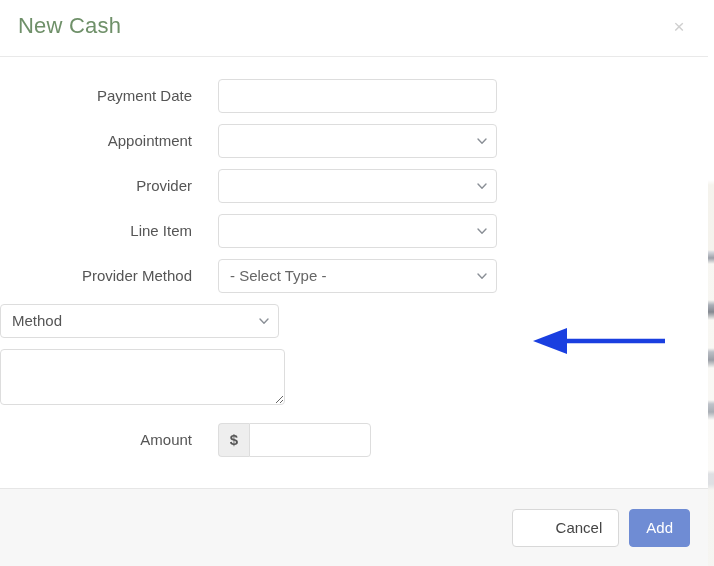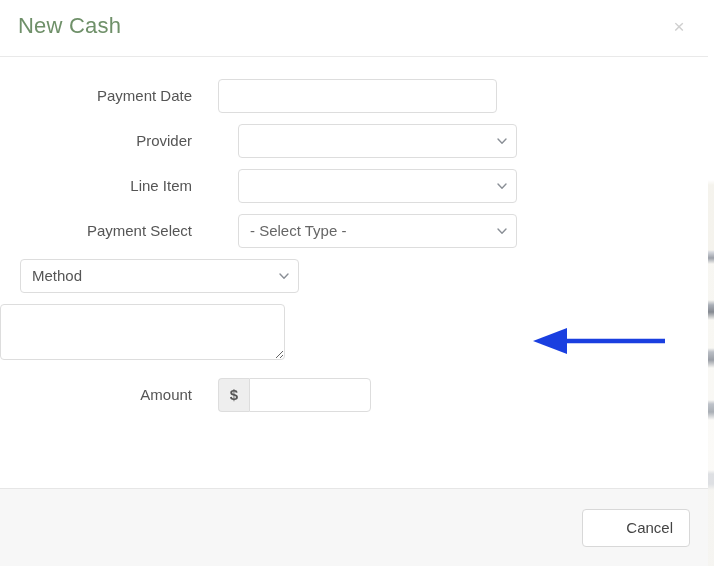--- a/index.html
+++ b/index.html
@@ -135,21 +135,20 @@
 
   .select-ctrl {
     position: relative;
     width: 279px;
     height: 34px;
     line-height: 32px;
     padding: 0 28px 0 11px;
     cursor: pointer;
     white-space: nowrap;
     overflow: hidden;
-    margin-left: 20px;
   }
   .select-ctrl .chevron {
     position: absolute;
     right: 10px;
     top: 50%;
     margin-top: -3px;
     width: 9px;
     height: 9px;
   }
   .select-ctrl .chevron svg { display: block; }
@@ -249,20 +248,33 @@
 
   <div class="modal-body">
 
     <div class="form-row">
       <div class="form-label">Payment Date</div>
       <div class="field-wrap">
         <input class="ctrl text-ctrl" type="text" placeholder="" style="">
       </div>
     </div>
 
+    <div class="form-row">
+      <div class="form-label">Appointment</div>
+      <div class="field-wrap">
+        <div class="ctrl select-ctrl">
+          <span></span>
+          <span class="chevron">
+            <svg viewBox="0 0 10 7" width="10" height="7">
+                <path d="M1 1 L5 5.2 L9 1" fill="none" stroke="#8a8f96" stroke-width="1.4" stroke-linecap="round" stroke-linejoin="round"></path>
+              </svg>
+          </span>
+        </div>
+      </div>
+    </div>
 
     <div class="form-row">
       <div class="form-label">Provider</div>
       <div class="field-wrap">
         <div class="ctrl select-ctrl">
           <span></span>
           <span class="chevron">
             <svg viewBox="0 0 10 7" width="10" height="7">
                 <path d="M1 1 L5 5.2 L9 1" fill="none" stroke="#8a8f96" stroke-width="1.4" stroke-linecap="round" stroke-linejoin="round"></path>
               </svg>
@@ -279,21 +291,21 @@
           <span class="chevron">
             <svg viewBox="0 0 10 7" width="10" height="7">
                 <path d="M1 1 L5 5.2 L9 1" fill="none" stroke="#8a8f96" stroke-width="1.4" stroke-linecap="round" stroke-linejoin="round"></path>
               </svg>
           </span>
         </div>
       </div>
     </div>
 
     <div class="form-row">
-      <div class="form-label">Payment Select</div>
+      <div class="form-label">Provider Method</div>
       <div class="field-wrap">
         <div class="ctrl select-ctrl">
           <span class="select-placeholder">- Select Type -</span>
           <span class="chevron">
             <svg viewBox="0 0 10 7" width="10" height="7">
                 <path d="M1 1 L5 5.2 L9 1" fill="none" stroke="#8a8f96" stroke-width="1.4" stroke-linecap="round" stroke-linejoin="round"></path>
               </svg>
           </span>
         </div>
       </div>
@@ -332,17 +344,18 @@
       <svg width="134" height="26" viewBox="0 0 134 26">
         <line x1="134" y1="13" x2="34" y2="13" stroke="#1a3fe0" stroke-width="4.5"></line>
         <polygon points="2,13 36,0 36,26" fill="#1a3fe0"></polygon>
       </svg>
     </div>
 
   </div>
 
   <div class="modal-footer">
     <button class="btn btn-default">Cancel</button>
+    <button class="btn btn-primary">Add</button>
   </div>
 
 </div>
 
 <div class="page-edge"></div>
 
 </body></html>

